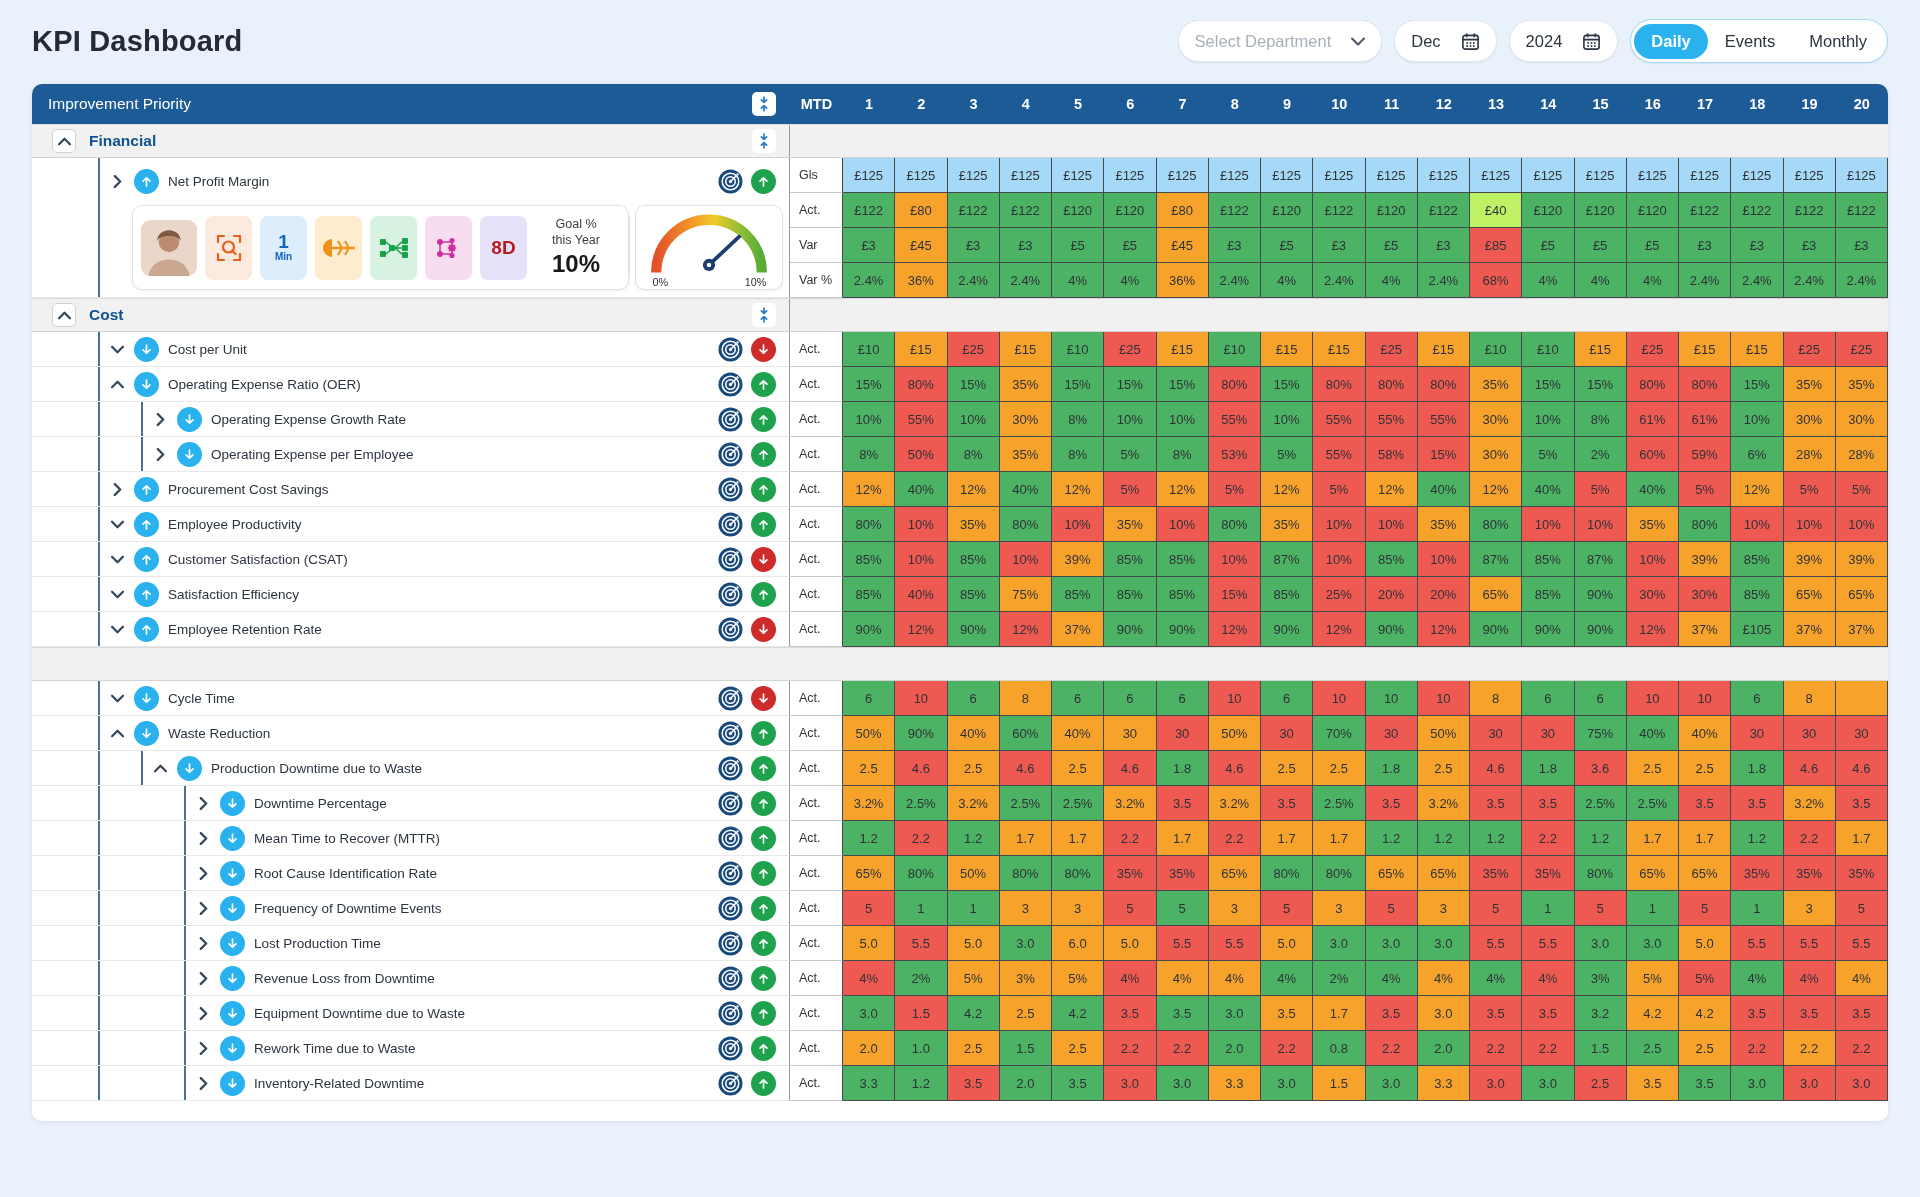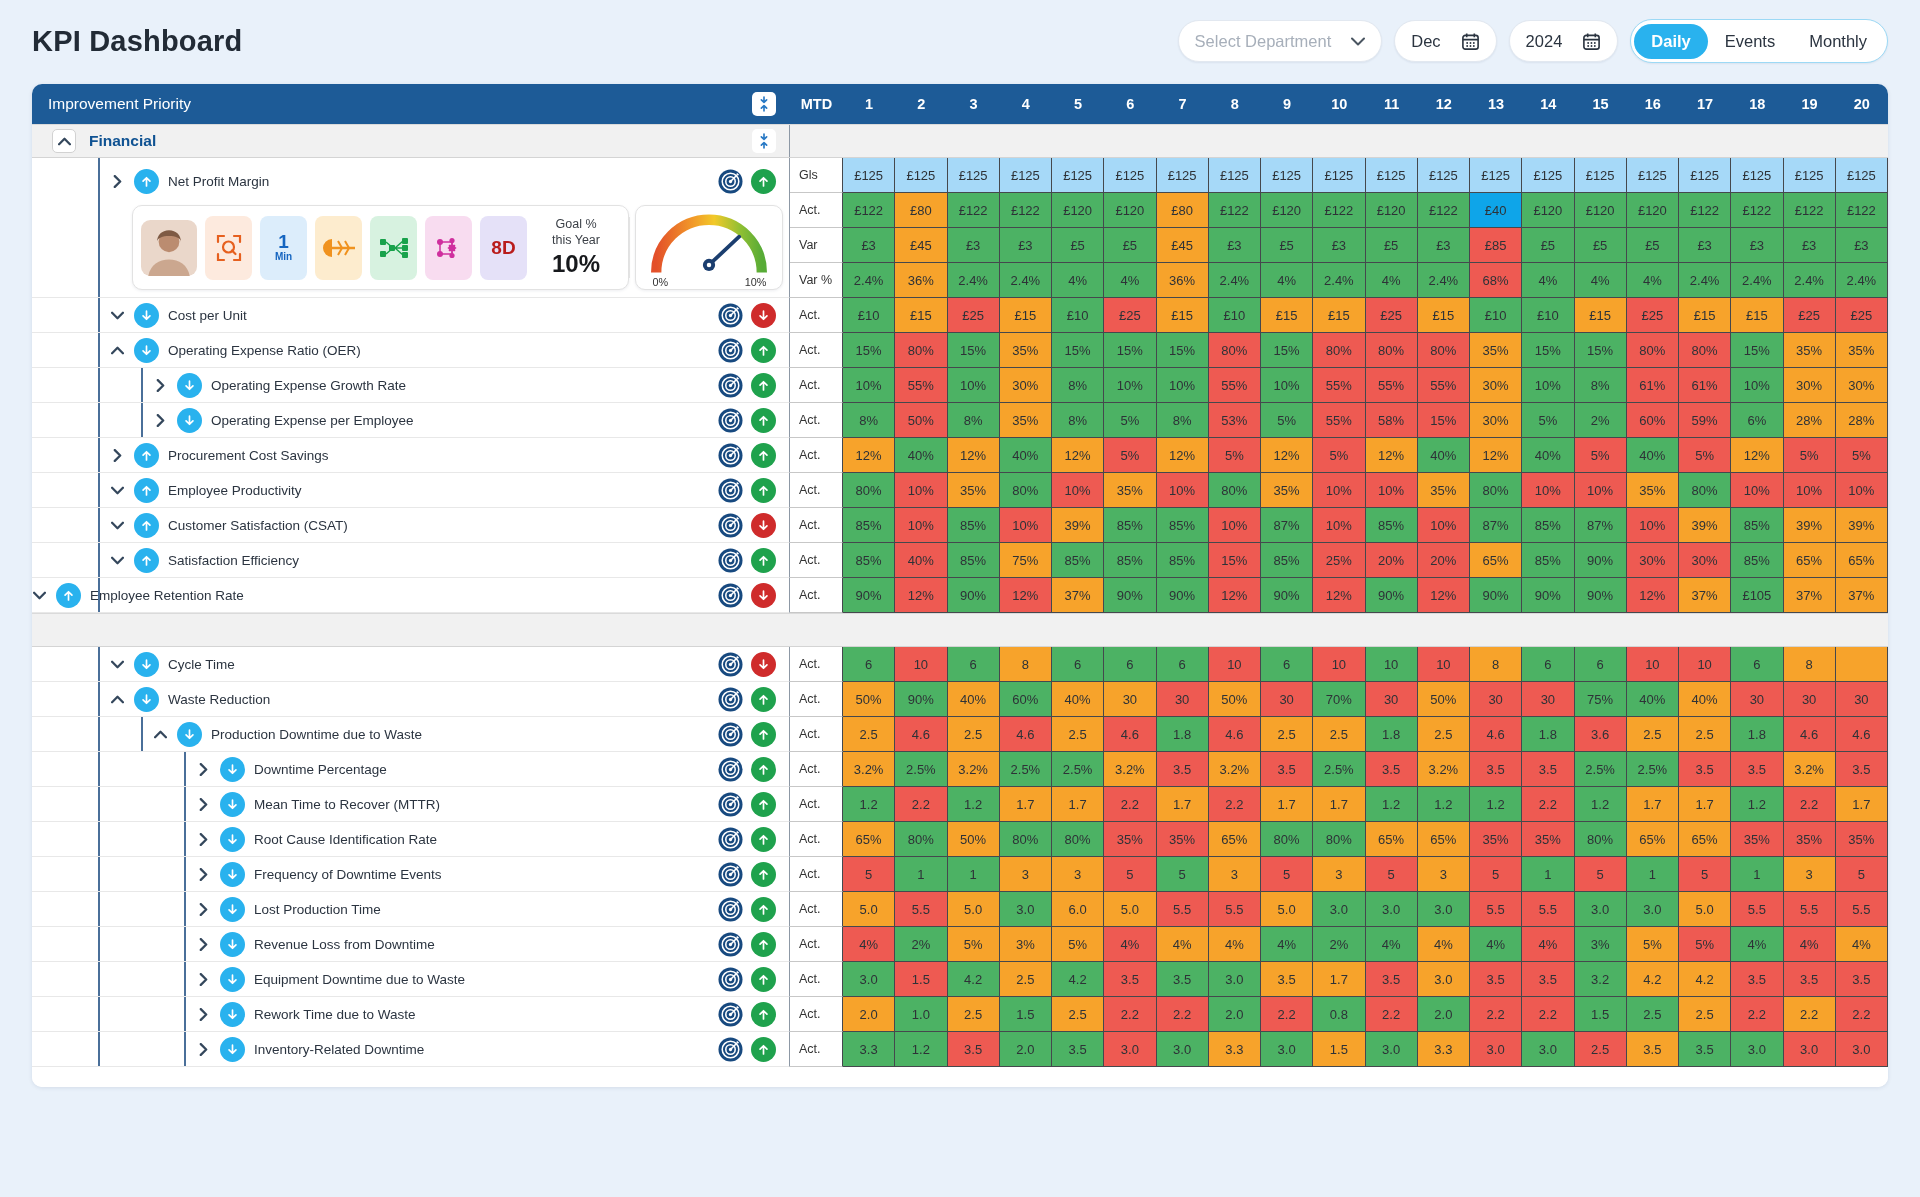--- a/index.html
+++ b/index.html
@@ -352,21 +352,21 @@
         <div class="cell" style="background: rgb(76, 178, 100);">£122</div>
         <div class="cell" style="background: rgb(76, 178, 100);">£122</div>
         <div class="cell" style="background: rgb(76, 178, 100);">£120</div>
         <div class="cell" style="background: rgb(76, 178, 100);">£120</div>
         <div class="cell" style="background: rgb(247, 163, 43);">£80</div>
         <div class="cell" style="background: rgb(76, 178, 100);">£122</div>
         <div class="cell" style="background: rgb(76, 178, 100);">£120</div>
         <div class="cell" style="background: rgb(76, 178, 100);">£122</div>
         <div class="cell" style="background: rgb(76, 178, 100);">£120</div>
         <div class="cell" style="background: rgb(76, 178, 100);">£122</div>
-        <div class="cell" style="background: #0ea5e9;">£40</div>
+        <div class="cell" style="background: #bef264;">£40</div>
         <div class="cell" style="background: rgb(76, 178, 100);">£120</div>
         <div class="cell" style="background: rgb(76, 178, 100);">£120</div>
         <div class="cell" style="background: rgb(76, 178, 100);">£120</div>
         <div class="cell" style="background: rgb(76, 178, 100);">£122</div>
         <div class="cell" style="background: rgb(76, 178, 100);">£122</div>
         <div class="cell" style="background: rgb(76, 178, 100);">£122</div>
         <div class="cell" style="background: rgb(76, 178, 100);">£122</div>
         <div class="rowLabel">Var</div>
         <div class="cell" style="background: rgb(76, 178, 100);">£3</div>
         <div class="cell" style="background: rgb(247, 163, 43);">£45</div>
@@ -403,20 +403,39 @@
         <div class="cell" style="background: rgb(76, 178, 100);">2.4%</div>
         <div class="cell" style="background: rgb(238, 90, 82);">68%</div>
         <div class="cell" style="background: rgb(76, 178, 100);">4%</div>
         <div class="cell" style="background: rgb(76, 178, 100);">4%</div>
         <div class="cell" style="background: rgb(76, 178, 100);">4%</div>
         <div class="cell" style="background: rgb(76, 178, 100);">2.4%</div>
         <div class="cell" style="background: rgb(76, 178, 100);">2.4%</div>
         <div class="cell" style="background: rgb(76, 178, 100);">2.4%</div>
         <div class="cell" style="background: rgb(76, 178, 100);">2.4%</div>
       </div>
+      <div class="sec-header">
+        <div class="sec-left">
+          <span class="chevBox">
+            <svg width="13" height="9" viewBox="0 0 12 8">
+              <path d="M1 6.5l5-5 5 5" fill="none" stroke="#34475c" stroke-width="2.1" stroke-linecap="round" stroke-linejoin="round"></path>
+            </svg>
+          </span>
+          <span class="sec-title">Cost</span>
+          <span class="sec-collapse">
+            <svg width="14" height="16" viewBox="0 0 16 18">
+              <g fill="none" stroke="#2879c5" stroke-width="1.9" stroke-linecap="round" stroke-linejoin="round">
+                <path d="M8 1v6M5 4.2L8 7.2l3-3"></path>
+                <path d="M8 17v-6M5 13.8l3-3 3 3"></path>
+              </g>
+            </svg>
+          </span>
+        </div>
+        <div class="sec-right"></div>
+      </div>
       <div class="gridRow mgrid">
         <div class="leftCell" style="padding-left: 78px;">
           <div class="rail" style="left: 66px;"></div>
           <span class="chev">
             <svg width="13" height="9" viewBox="0 0 12 8">
               <path d="M1 1.5l5 5 5-5" fill="none" stroke="#34475c" stroke-width="2.1" stroke-linecap="round" stroke-linejoin="round"></path>
             </svg>
           </span>
           <span class="circ trend">
             <svg width="15" height="15" viewBox="0 0 24 24">
@@ -838,21 +857,21 @@
         <div class="cell" style="background: rgb(247, 163, 43);">65%</div>
         <div class="cell" style="background: rgb(76, 178, 100);">85%</div>
         <div class="cell" style="background: rgb(76, 178, 100);">90%</div>
         <div class="cell" style="background: rgb(238, 90, 82);">30%</div>
         <div class="cell" style="background: rgb(238, 90, 82);">30%</div>
         <div class="cell" style="background: rgb(76, 178, 100);">85%</div>
         <div class="cell" style="background: rgb(247, 163, 43);">65%</div>
         <div class="cell" style="background: rgb(247, 163, 43);">65%</div>
       </div>
       <div class="gridRow mgrid">
-        <div class="leftCell" style="">
+        <div class="leftCell" style="padding-left: 78px;">
           <div class="rail" style="left: 66px;"></div>
           <span class="chev">
             <svg width="13" height="9" viewBox="0 0 12 8">
               <path d="M1 1.5l5 5 5-5" fill="none" stroke="#34475c" stroke-width="2.1" stroke-linecap="round" stroke-linejoin="round"></path>
             </svg>
           </span>
           <span class="circ trend">
             <svg width="15" height="15" viewBox="0 0 24 24">
               <path d="M12 19V6M6.5 11.5L12 6l5.5 5.5" fill="none" stroke="#fff" stroke-width="2.7" stroke-linecap="round" stroke-linejoin="round"></path>
             </svg>

